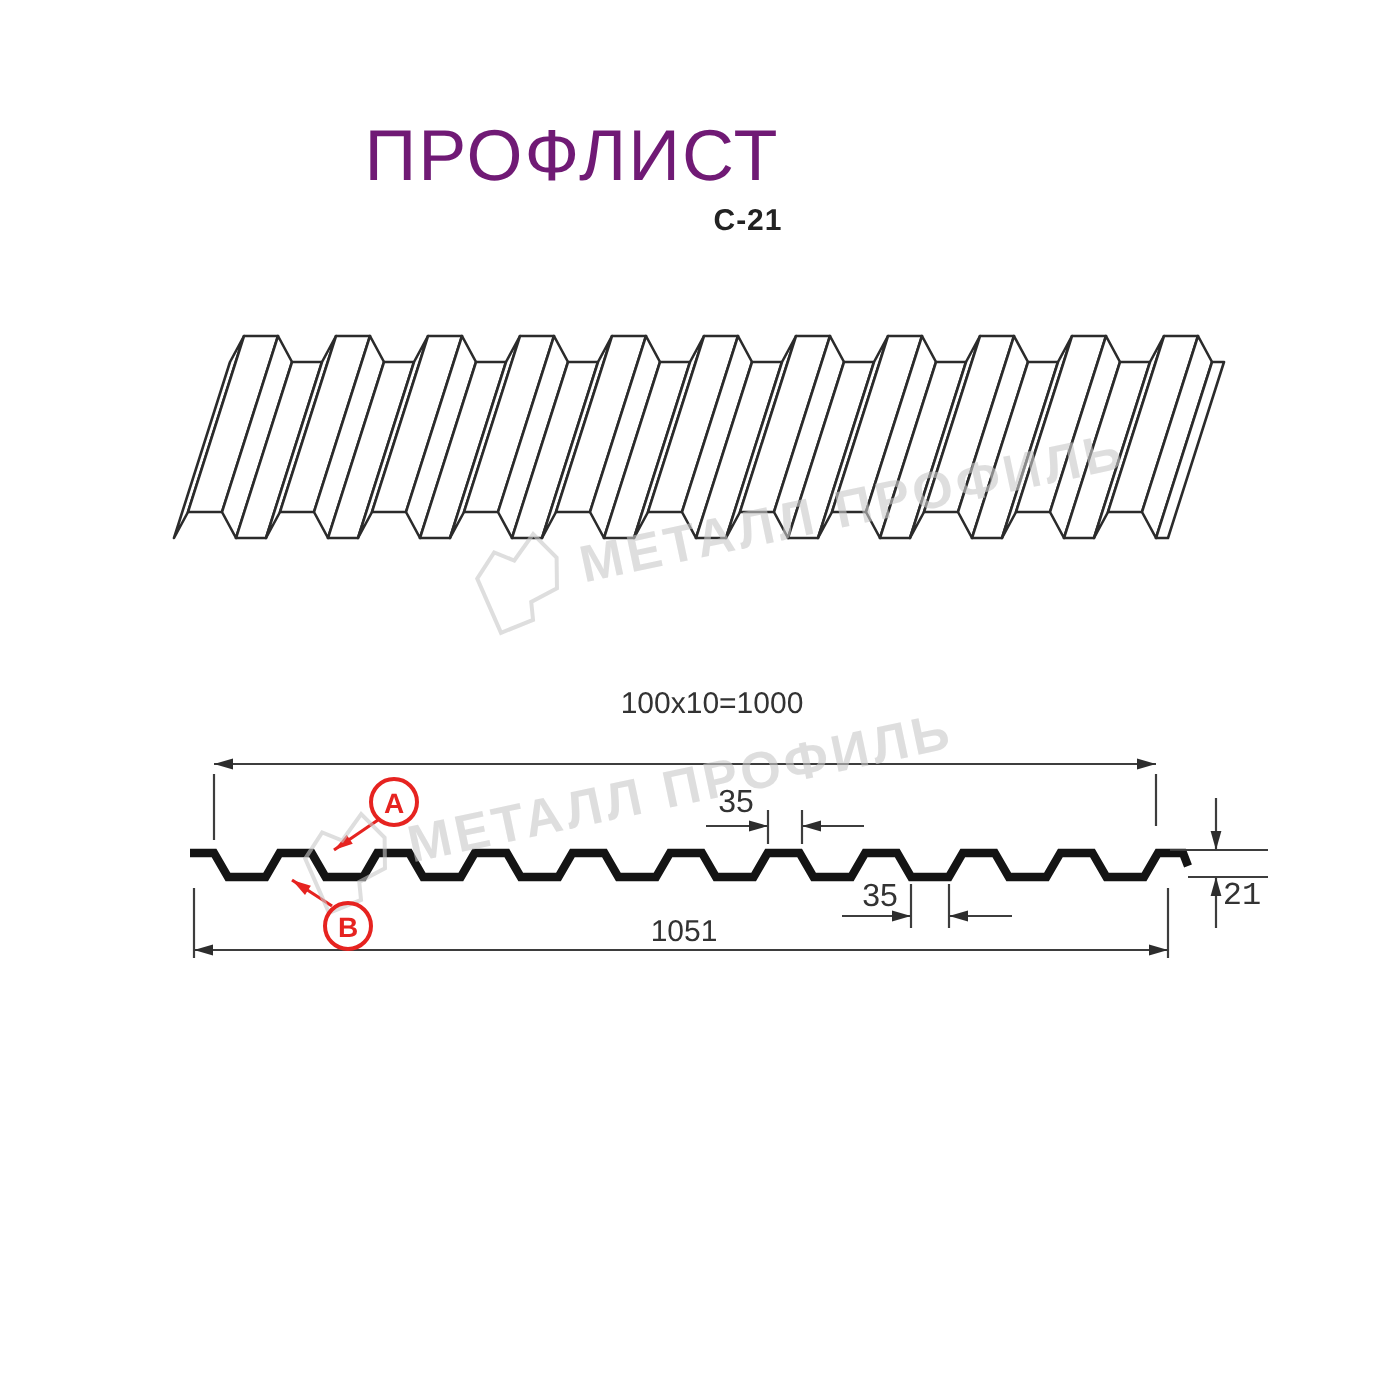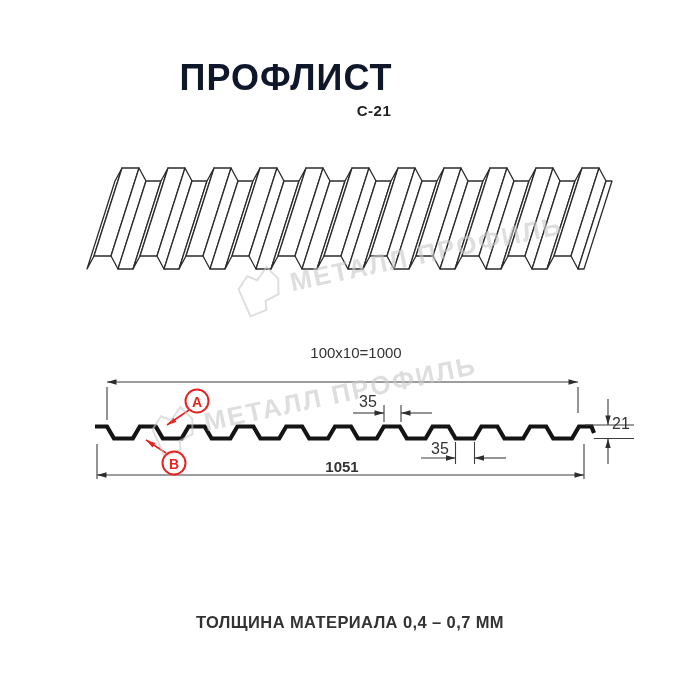--- a/index.html
+++ b/index.html
@@ -2,21 +2,21 @@
 <html><head>
 <meta charset="utf-8">
 <style>
   html,body{margin:0;padding:0;background:#ffffff;}
   .stage{
     position:relative;width:700px;height:700px;background:#ffffff;overflow:hidden;
     font-family:"Liberation Sans",sans-serif;
   }
   .title{
     position:absolute;left:0;top:57px;width:572px;text-align:center;
-    font-size:36px;font-weight:700;letter-spacing:1px;color:#0f172a;z-index:3;
+    font-size:36px;font-weight:400;letter-spacing:1px;color:#701a75;z-index:3;
   }
   .subtitle{
     position:absolute;left:0;top:102px;width:700px;text-align:center;
     font-size:15px;font-weight:700;letter-spacing:0.5px;color:#222;z-index:3;padding-left:24px;
   }
   .footer-note{
     position:absolute;left:0;top:613px;width:700px;text-align:center;
     font-size:16.5px;font-weight:700;letter-spacing:0.4px;color:#333;z-index:3;
   }
   svg.draw{position:absolute;z-index:1;}
@@ -127,33 +127,32 @@
       <polygon points="474.5,458 484,455.3 484,460.7" fill="#2d2d2d"></polygon>
       <line x1="189" y1="410" x2="167" y2="425" stroke="#e62320" stroke-width="1.6"></line>
       <polygon points="167,425 173.3281503301396,417.4174863403253 176.37016918320379,421.879113991486" fill="#e62320"></polygon>
       <line x1="166" y1="453" x2="146" y2="440" stroke="#e62320" stroke-width="1.6"></line>
       <polygon points="146,440 155.43668290146366,442.9135915666447 152.49374580824843,447.4411870946681" fill="#e62320"></polygon>
     </svg>
 
   <div class="dim-label" style="left:356px;top:352px;">100x10=1000</div>
   <div class="dim-label dim-small" style="left:368px;top:402px;">35</div>
   <div class="dim-label dim-small" style="left:440px;top:449px;">35</div>
-  <div class="dim-label dim-small" style="left:621px;top:424px;">21</div>
-  <div class="dim-label" style="left:342px;top:466px;font-weight:bold;">1051</div>
+  <div class="dim-label dim-small" style="left:621px;top:448px;font-family:Liberation Mono, monospace;">21</div>
+  <div class="dim-label" style="left:342px;top:466px;">1051</div>
 
   <div class="marker" style="left:197px;top:401px;">А</div>
   <div class="marker" style="left:174px;top:463px;">В</div>
 
   <div class="watermark" style="left:236px;top:262px;">
     <svg width="47" height="53" viewBox="0 0 47 53">
       <path d="M3,22 L14,11 L23,17 L35,6 L44,20 L41,35 L27,39 L26,48 L9,51 Z" fill="none" stroke="currentColor" stroke-width="2"></path>
     </svg>
     <span class="wm-text">МЕТАЛЛ ПРОФИЛЬ</span>
   </div>
   <div class="watermark" style="left:150px;top:402px;">
     <svg width="47" height="53" viewBox="0 0 47 53">
       <path d="M3,22 L14,11 L23,17 L35,6 L44,20 L41,35 L27,39 L26,48 L9,51 Z" fill="none" stroke="currentColor" stroke-width="2"></path>
     </svg>
     <span class="wm-text">МЕТАЛЛ ПРОФИЛЬ</span>
   </div>
 
-  <div class="footer-note">ТОЛЩИНА МАТЕРИАЛА 0,4 – 0,7 ММ</div>
 </div>
 
 </body></html>

